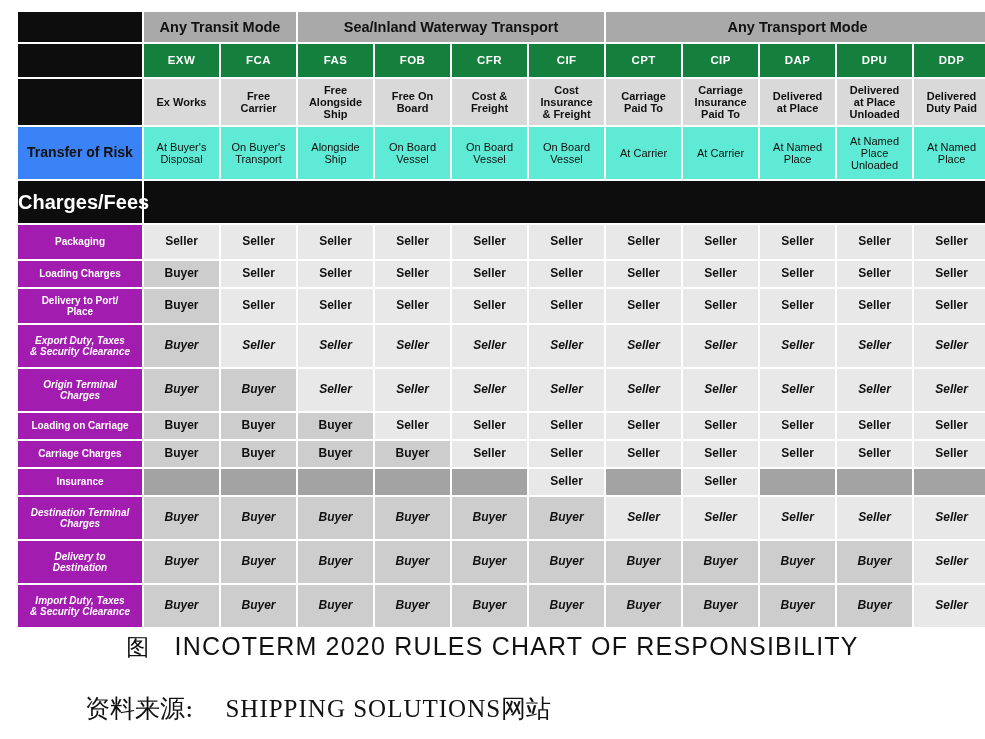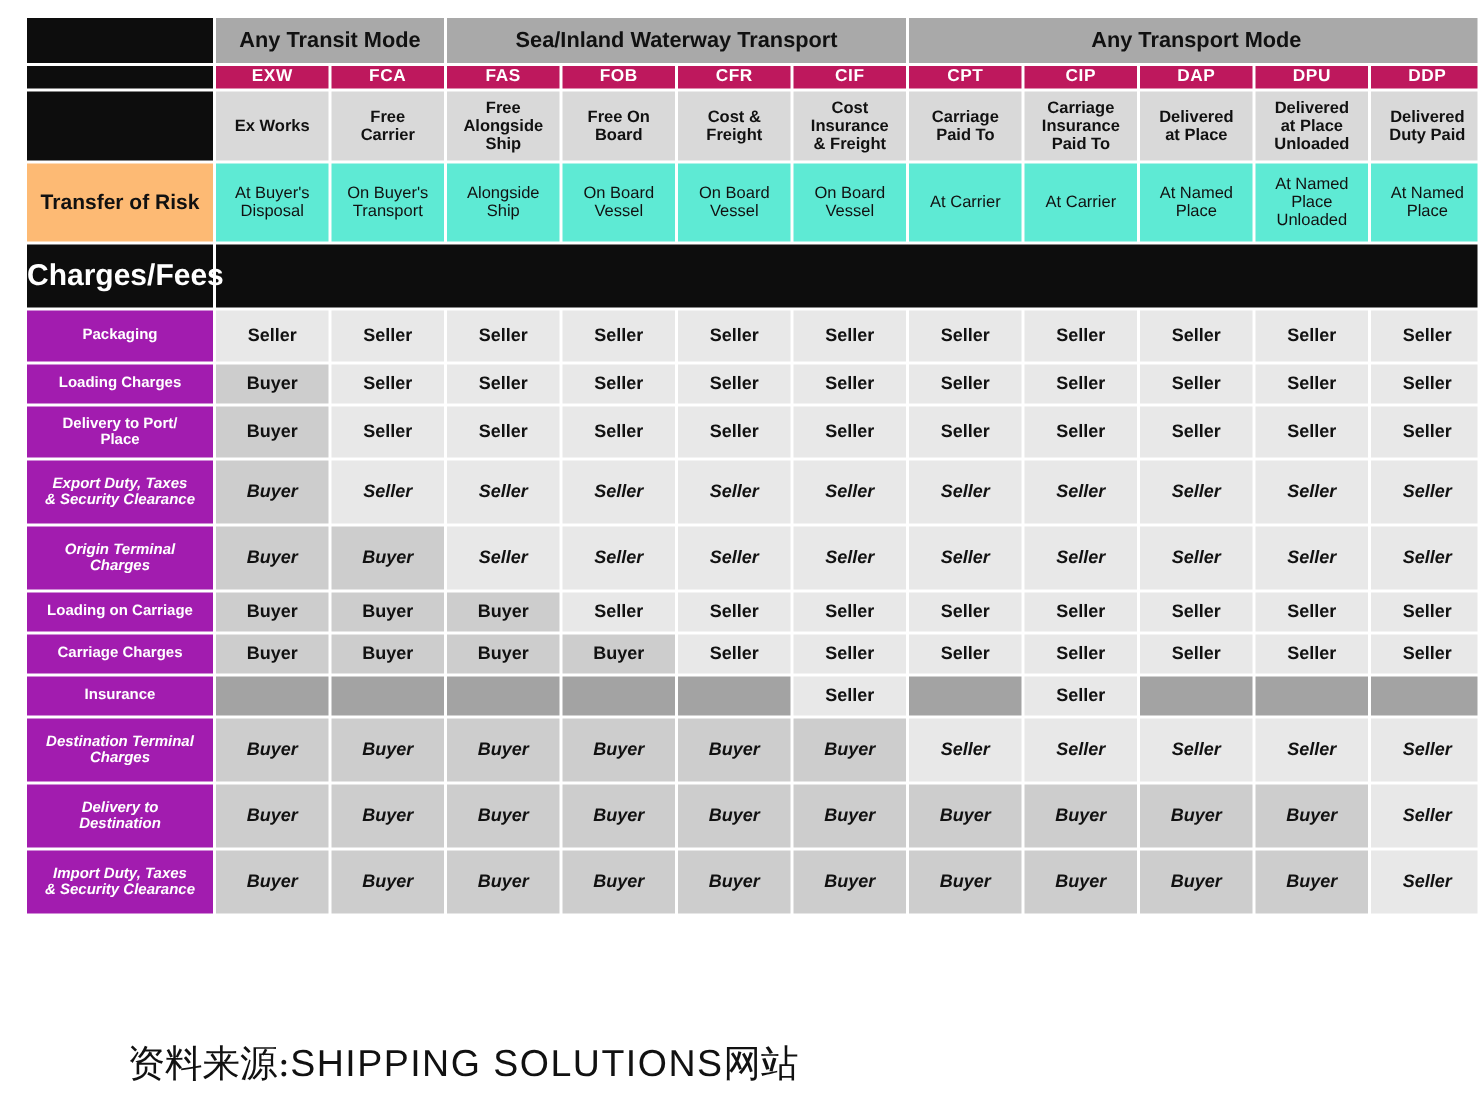--- a/index.html
+++ b/index.html
@@ -51,36 +51,36 @@
     background: #0d0d0d;
   }
   .grp-head {
     background: #a9a9a9;
     color: #111111;
     font-weight: bold;
     font-size: 14.5px;
     height: 30px;
   }
   .code-head {
-    background: #be185d;
+    background: #15803d;
     color: #ffffff;
     font-weight: bold;
     font-size: 11.5px;
     letter-spacing: 0.4px;
-    height: 15px;
+    height: 33px;
   }
   .name-head {
     background: #d9d9d9;
     color: #111111;
     font-weight: bold;
     font-size: 11px;
     height: 46px;
   }
   .risk-label {
-    background: #fdba74;
+    background: #3b82f6;
     color: #111111;
     font-weight: bold;
     font-size: 14px;
     height: 52px;
   }
   .risk-cell {
     background: #5eead4;
     color: #111111;
     font-weight: normal;
     font-size: 11px;
@@ -146,22 +146,23 @@
   .cap-src {
     position: absolute;
     left: 85px;
     top: 692px;
     font-family: "DejaVu Serif", "Liberation Serif", serif;
     font-size: 25px;
     color: #111111;
     white-space: nowrap;
   }
   .cap-src .latin {
-    font-family: Liberation Sans, sans-serif;
+    font-family: Liberation Serif, serif;
     letter-spacing: 1px;
+    margin-left: 32px;
   }
 </style>
 </head>
 <body>
 
 <div id="root">
 
   <div id="chart-wrap">
     <table class="incoterm">
       <colgroup>
@@ -382,18 +383,21 @@
             <td class="cell-buyer">Buyer</td>
             <td class="cell-buyer">Buyer</td>
             <td class="cell-buyer">Buyer</td>
             <td class="cell-buyer">Buyer</td>
             <td class="cell-seller">Seller</td>
           </tr>
         </tbody>
     </table>
   </div>
 
+  <div class="cap-main">
+    <span class="fig">图</span><span>INCOTERM 2020 RULES CHART OF RESPONSIBILITY</span>
+  </div>
 
   <div class="cap-src">
     <span>资料来源:</span><span class="latin">SHIPPING  SOLUTIONS</span><span>网站</span>
   </div>
 
 </div>
 
 </body></html>

